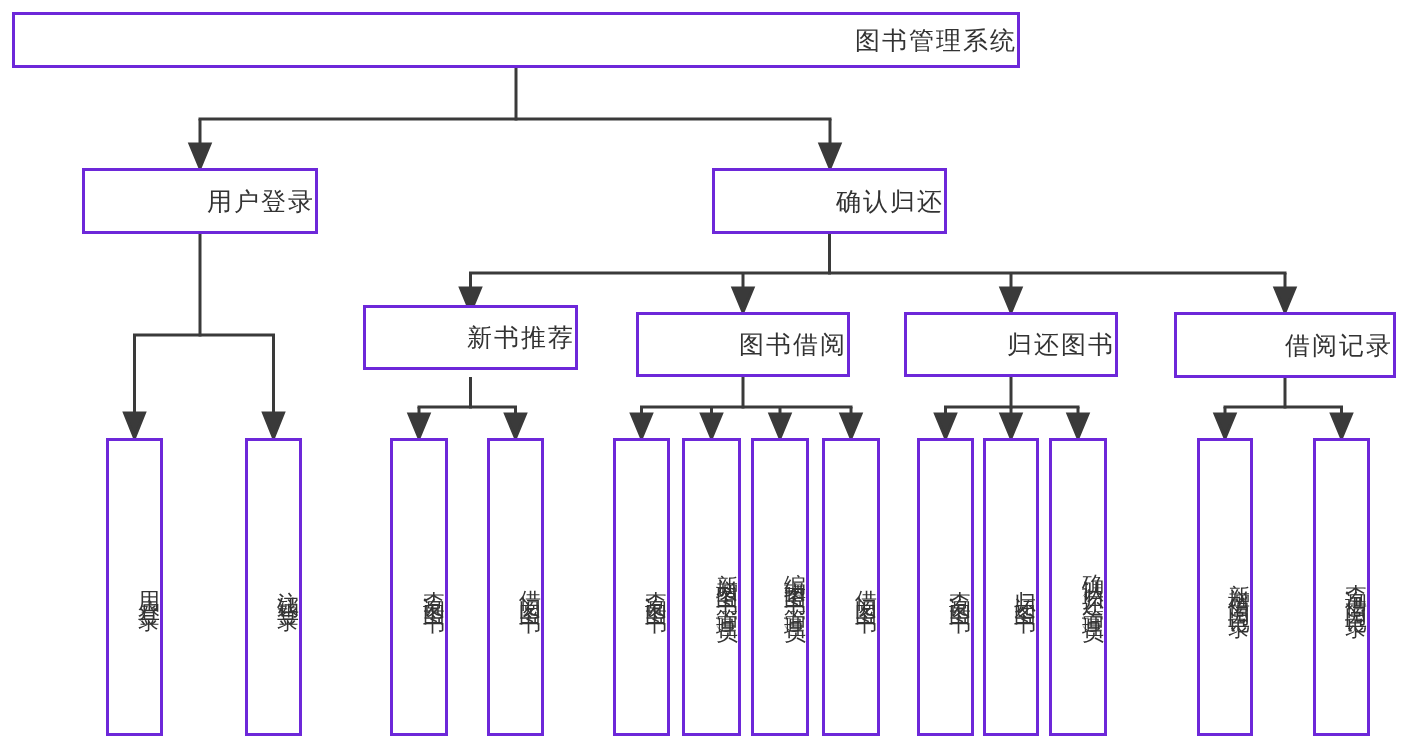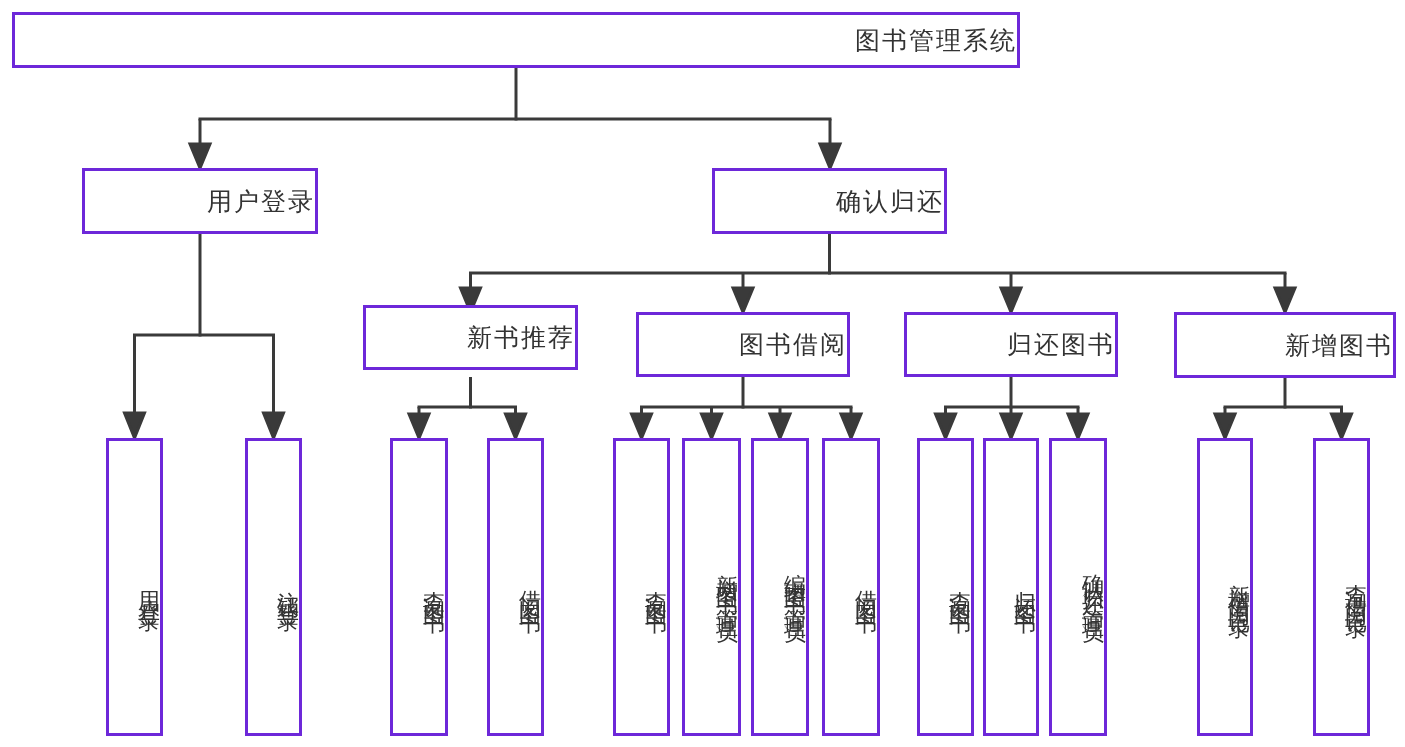--- a/index.html
+++ b/index.html
@@ -134,21 +134,21 @@
   <div class="box h" style="left:363px;top:305px;width:215px;height:65px">
     <span>新书推荐</span>
   </div>
   <div class="box h" style="left:636px;top:312px;width:214px;height:65px">
     <span>图书借阅</span>
   </div>
   <div class="box h" style="left:904px;top:312px;width:214px;height:65px">
     <span>归还图书</span>
   </div>
   <div class="box h" style="left:1174px;top:312px;width:222px;height:66px">
-    <span>新增图书</span>
+    <span>借阅记录</span>
   </div>
 
   <div class="box v" style="left:106px;top:438px;width:57px;height:298px">
     <span class="vtext">用户登录</span>
   </div>
   <div class="box v" style="left:245px;top:438px;width:57px;height:298px">
     <span class="vtext">注销登录</span>
   </div>
 
   <div class="box v" style="left:390px;top:438px;width:58px;height:298px">

